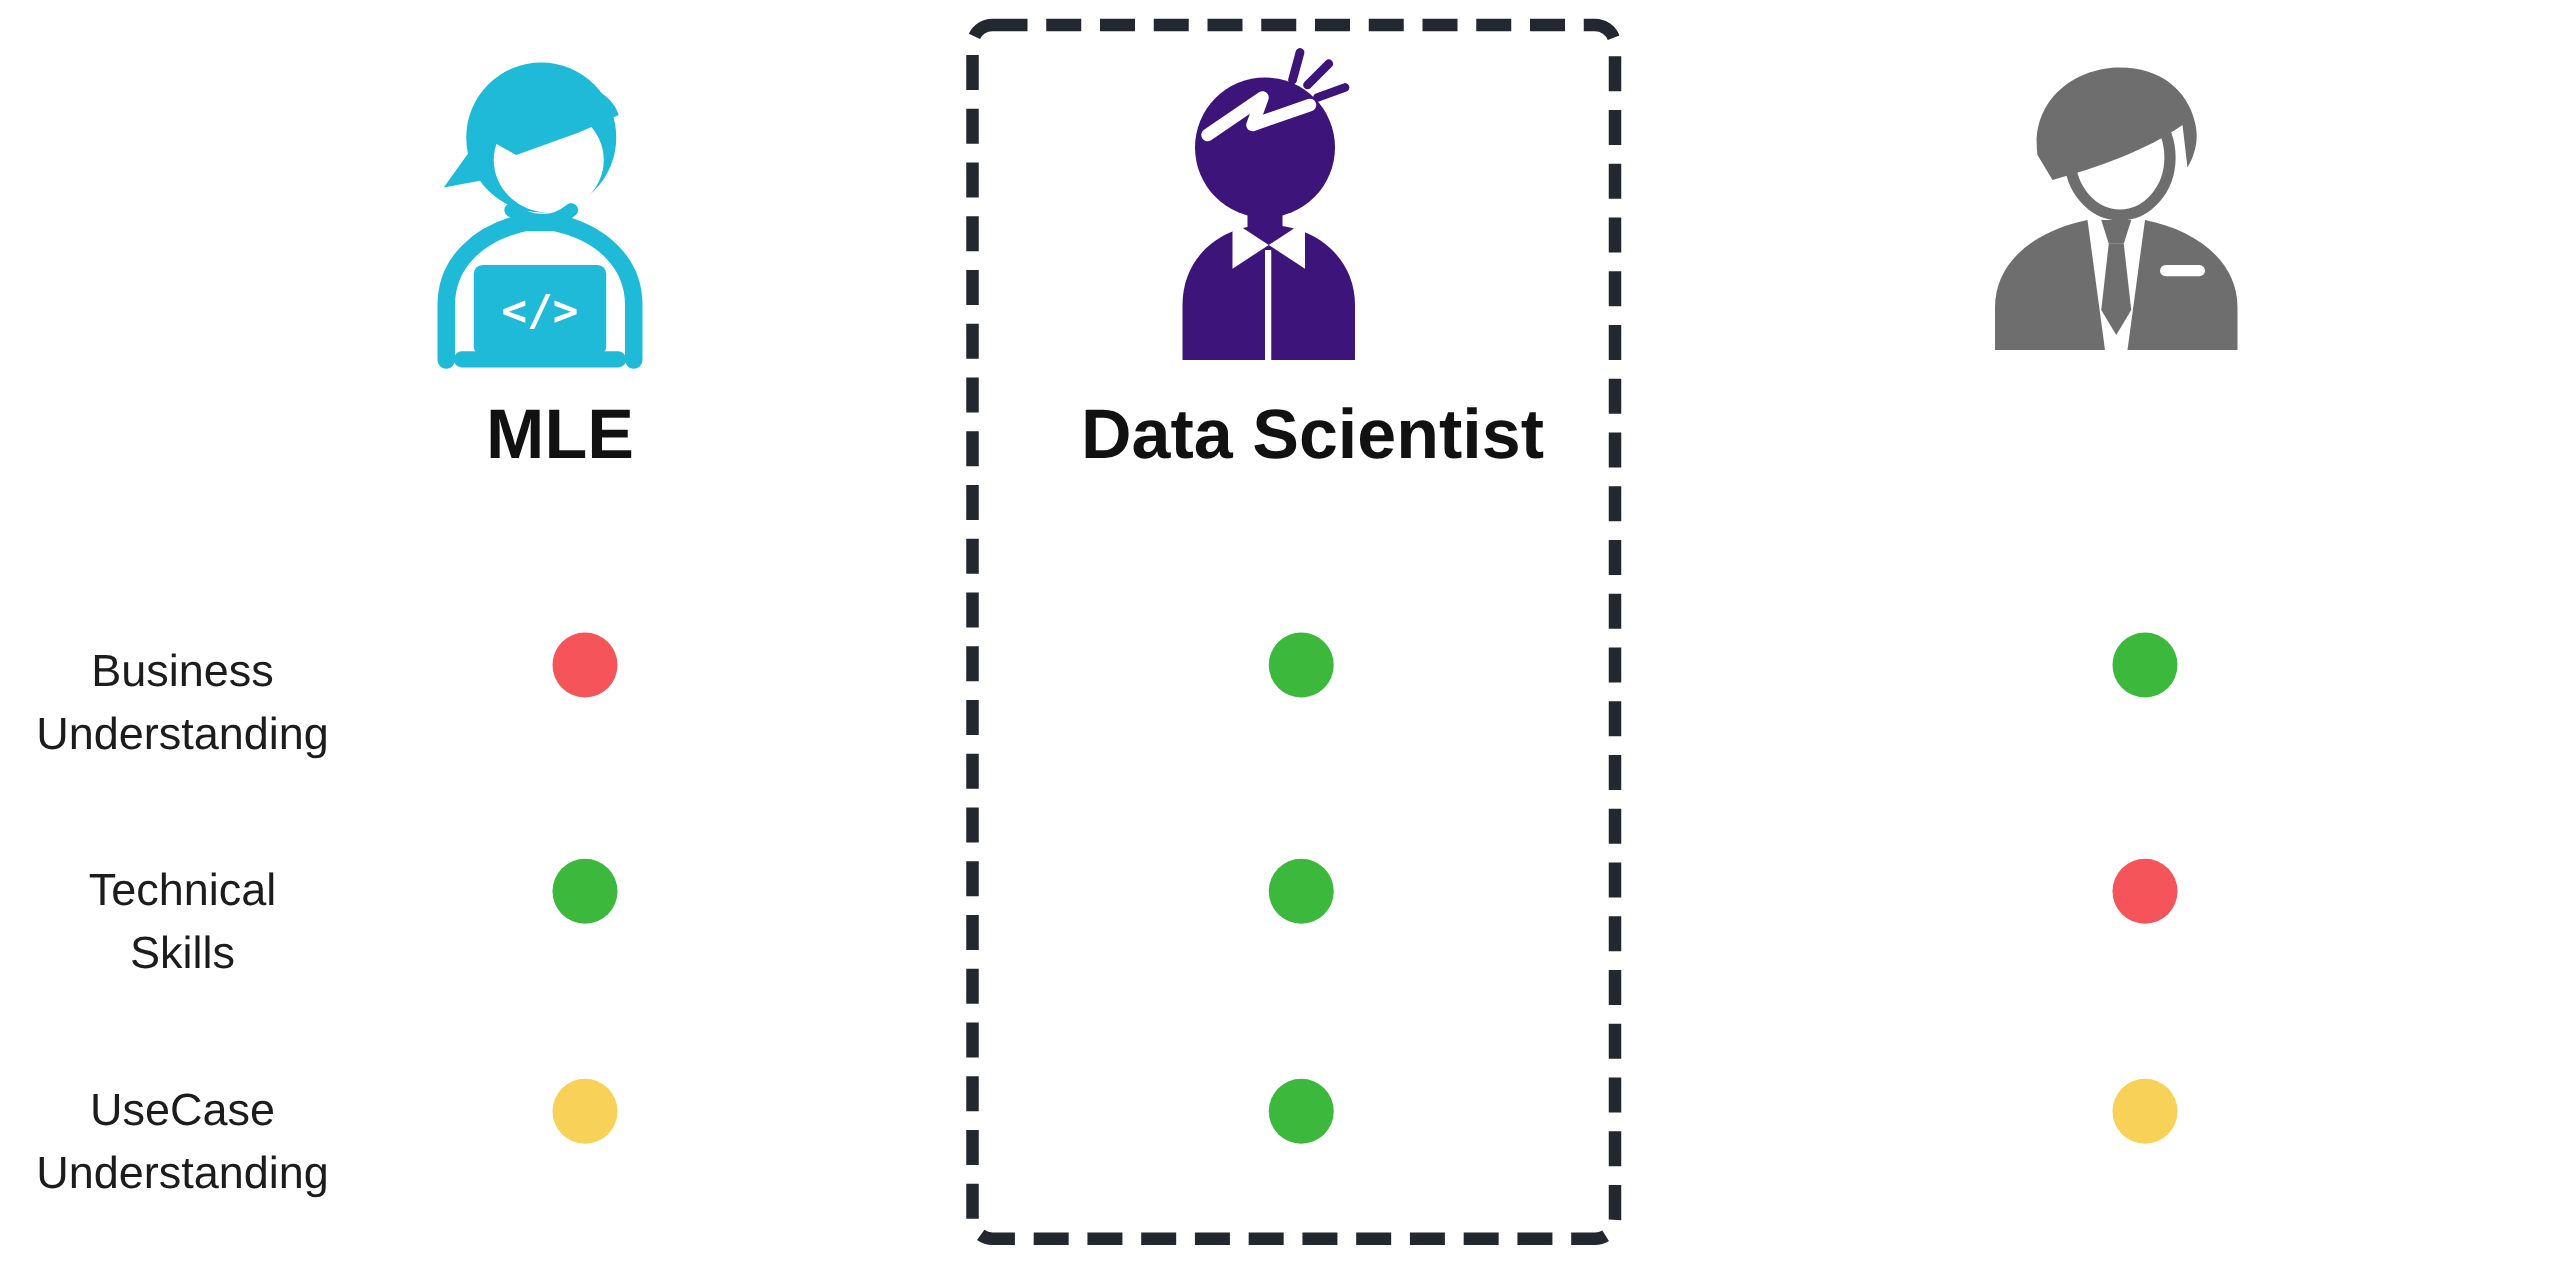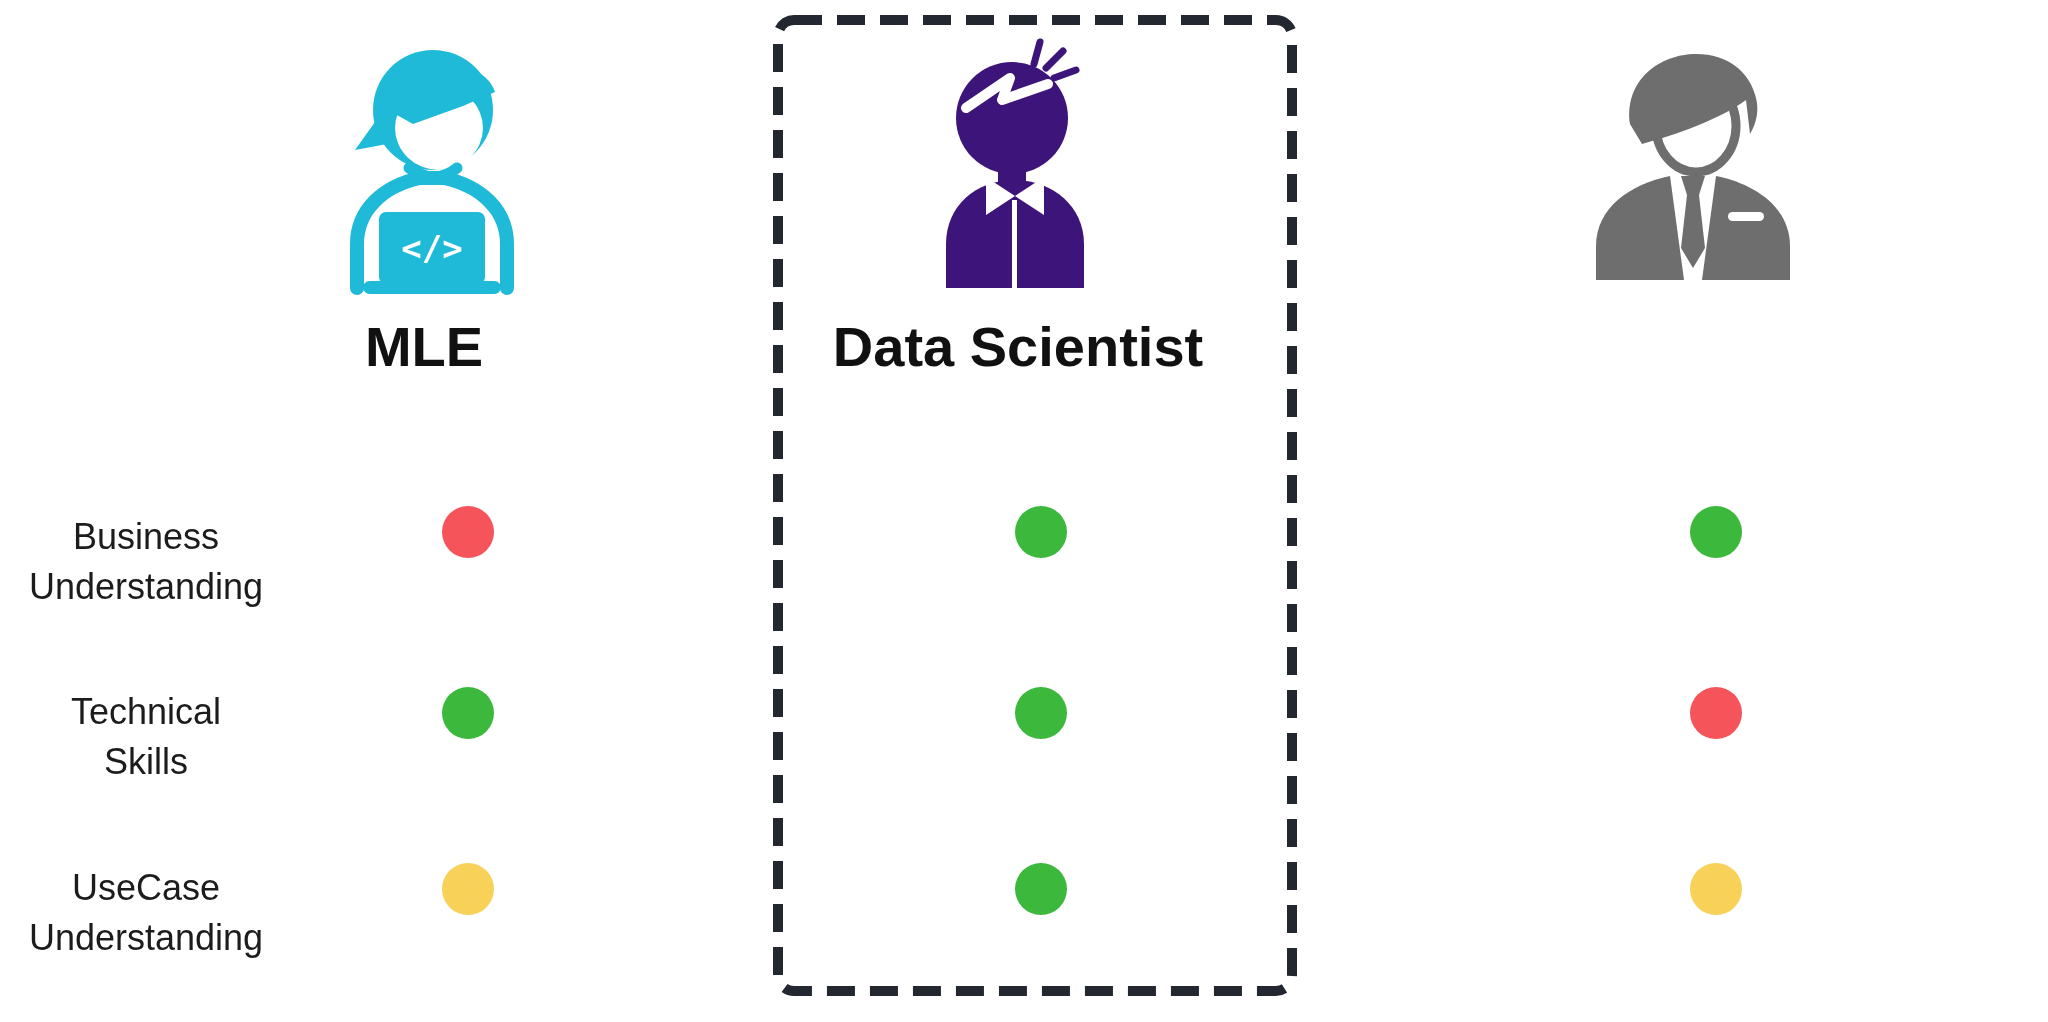--- a/index.html
+++ b/index.html
@@ -20,22 +20,22 @@
     position: absolute;
     top: 316px;
     transform: translateX(-50%);
     white-space: nowrap;
     font-size: 56px;
     line-height: 62px;
     font-weight: 700;
     color: #111;
     text-align: center;
   }
-  .h-mle { left: 424px; }
-  .h-ds  { left: 1018px; }
+  .h-mle { left: 448px; }
+  .h-ds  { left: 1050px; }
   .h-bs  { left: 1731px; }
   .rowlabel {
     position: absolute;
     left: 146px;
     transform: translateX(-50%);
     width: 340px;
     text-align: center;
     font-size: 36px;
     line-height: 50px;
     font-weight: 400;

